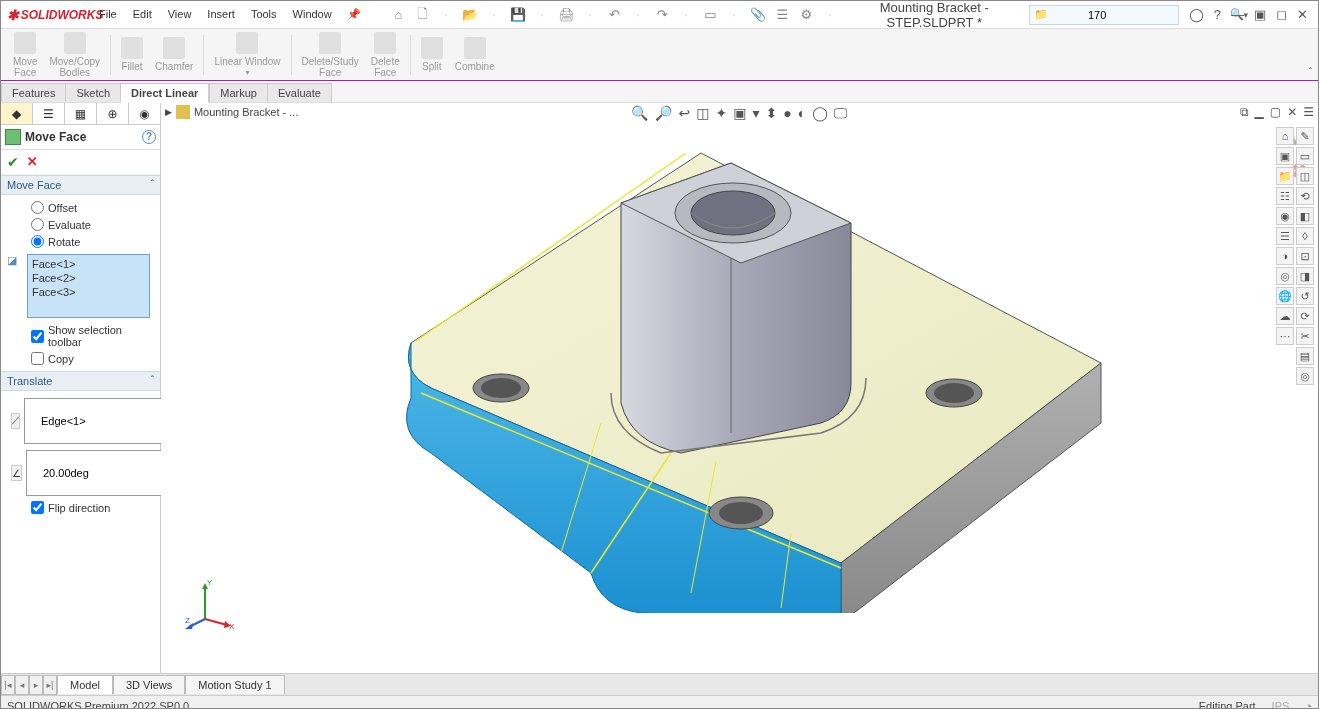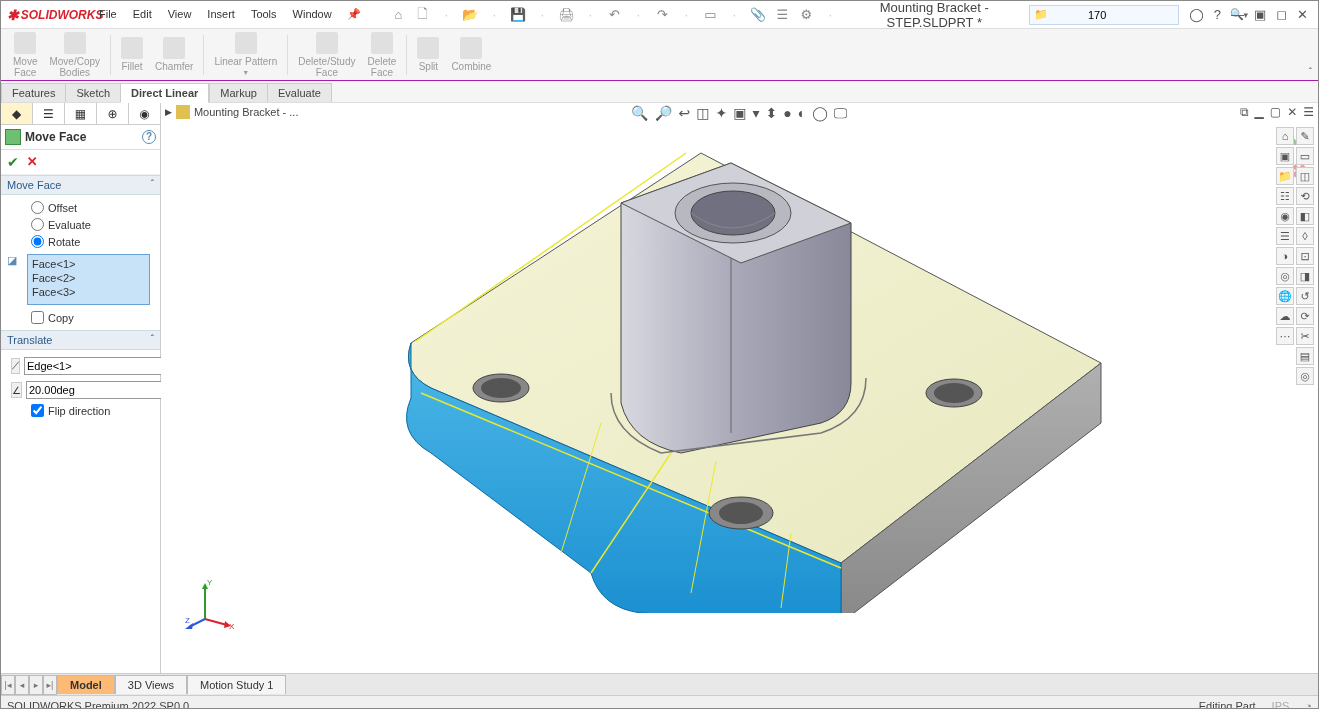--- a/index.html
+++ b/index.html
@@ -42,25 +42,25 @@
 .pm-header b { flex:1; font-size:12px; }
 .pm-header .help { color:#5a8ab8; font-weight:bold; border:1px solid #5a8ab8; border-radius:50%; width:14px; height:14px; text-align:center; font-size:10px; line-height:12px; }
 .pm-okcancel { padding:4px 6px; display:flex; gap:8px; border-bottom:1px solid #eee; }
 .pm-okcancel .ok { color:#2a8a2a; font-size:14px; }
 .pm-okcancel .cancel { color:#d9232e; font-size:13px; font-weight:bold; }
 .pm-section { padding:4px 6px; }
 .pm-section-h { background:#e9eef4; color:#2a5a8a; padding:3px 6px; display:flex; justify-content:space-between; border-top:1px solid #cdd; border-bottom:1px solid #cdd; font-size:11px; }
 .pm-section-h .caret { font-size:10px; }
 .radio-row, .check-row { display:flex; align-items:center; padding:2px 0 2px 24px; }
 .radio-row input, .check-row input { margin-right:4px; }
-.facelist { margin:4px 4px 4px 24px; border:1px solid #6aa0d8; background:#c8e2f8; height:51px; padding:2px; }
+.facelist { margin:4px 4px 4px 24px; border:1px solid #6aa0d8; background:#c8e2f8; height:64px; padding:2px; }
 .facelist div { padding:1px 2px; }
 .param-row { display:flex; align-items:center; padding:3px 4px; gap:4px; }
 .param-row .pic { width:16px; height:16px; border:1px solid #ccc; background:#f0f0f0; display:flex; align-items:center; justify-content:center; font-size:10px; }
-.param-row input.txt { flex:1; border:1px solid #999; padding:2px; font-size:11px; }
+.param-row input.txt { flex:1; border:1px solid #999; padding:16px; font-size:11px; }
 .spinner { width:10px; display:flex; flex-direction:column; border:1px solid #999; border-left:none; }
 .spinner span { font-size:7px; height:8px; line-height:7px; text-align:center; background:#eee; }
 
 .viewport { flex:1; background:#fff; position:relative; overflow:hidden; }
 .breadcrumb { position:absolute; top:2px; left:4px; display:flex; align-items:center; gap:4px; color:#444; }
 .breadcrumb .tri { font-size:9px; }
 .breadcrumb .cube2 { width:14px; height:14px; background:#e0c050; }
 .heads-up { position:absolute; top:2px; left:50%; transform:translateX(-50%); display:flex; gap:6px; color:#555; }
 .heads-up span { font-size:14px; }
 .win-ctrl { position:absolute; top:2px; right:4px; display:flex; gap:6px; color:#555; font-size:12px; }
@@ -71,21 +71,21 @@
 .right-rail { position:absolute; top:24px; right:4px; display:flex; gap:2px; }
 .rail-col { display:flex; flex-direction:column; gap:2px; }
 .rail-col span { width:18px; height:18px; border:1px solid #ccc; background:#f4f4f4; display:flex; align-items:center; justify-content:center; font-size:11px; color:#555; }
 
 svg.model { position:absolute; left:160px; top:10px; }
 
 .bottom-tabs { height:22px; background:#e8e8e8; border-top:1px solid #ccc; display:flex; align-items:center; }
 .bottom-tabs .nav { display:flex; }
 .bottom-tabs .nav span { width:14px; height:20px; border:1px solid #bbb; background:#f0f0f0; text-align:center; font-size:9px; line-height:18px; color:#777; }
 .bottom-tabs .btab { padding:3px 12px; border:1px solid #bbb; background:#f5f5f5; border-bottom:none; }
-.bottom-tabs .btab.active { background:#fdba74; font-weight:bold; }
+.bottom-tabs .btab.active { background:#ffffff; font-weight:normal; }
 
 .statusbar { height:20px; background:#f0f0f0; border-top:1px solid #ccc; display:flex; align-items:center; padding:0 6px; font-size:11px; color:#444; }
 .statusbar .spacer { flex:1; }
 .statusbar span.unit { color:#aaa; margin:0 16px; }
 </style>
 </head>
 <body>
 
 <div class="menubar">
   <div class="logo">
@@ -155,21 +155,21 @@
       <div class="ic"></div>
       <span>Fillet</span>
     </div>
   <div class="ribbon-item">
       <div class="ic"></div>
       <span>Chamfer</span>
     </div>
   <div class="vsep"></div>
   <div class="ribbon-item">
       <div class="ic"></div>
-      <span>Linear Pattern</span>
+      <span>Linear Window</span>
       <span style="font-size:8px;">▾</span>
     </div>
   <div class="vsep"></div>
   <div class="ribbon-item">
       <div class="ic"></div>
       <span>Delete/Study</span>
       <span>Face</span>
     </div>
   <div class="ribbon-item">
       <div class="ic"></div>
@@ -235,20 +235,24 @@
       <div style="display:flex;">
         <div style="width:20px;display:flex;align-items:flex-start;padding-top:4px;">
             <span style="color:#5a8ab8;">◪</span>
           </div>
         <div class="facelist" style="flex:1; margin-left:0;">
           <div>Face&lt;1&gt;</div>
           <div>Face&lt;2&gt;</div>
           <div>Face&lt;3&gt;</div>
         </div>
       </div>
+      <div class="check-row">
+          <input type="checkbox" checked="" style="">
+          <label>Show selection toolbar</label>
+        </div>
       <div class="check-row">
           <input type="checkbox" style="">
           <label>Copy</label>
         </div>
     </div>
     <div class="pm-section-h">
         <span>Translate</span>
         <span class="caret">ˆ</span>
       </div>
     <div class="pm-section">

